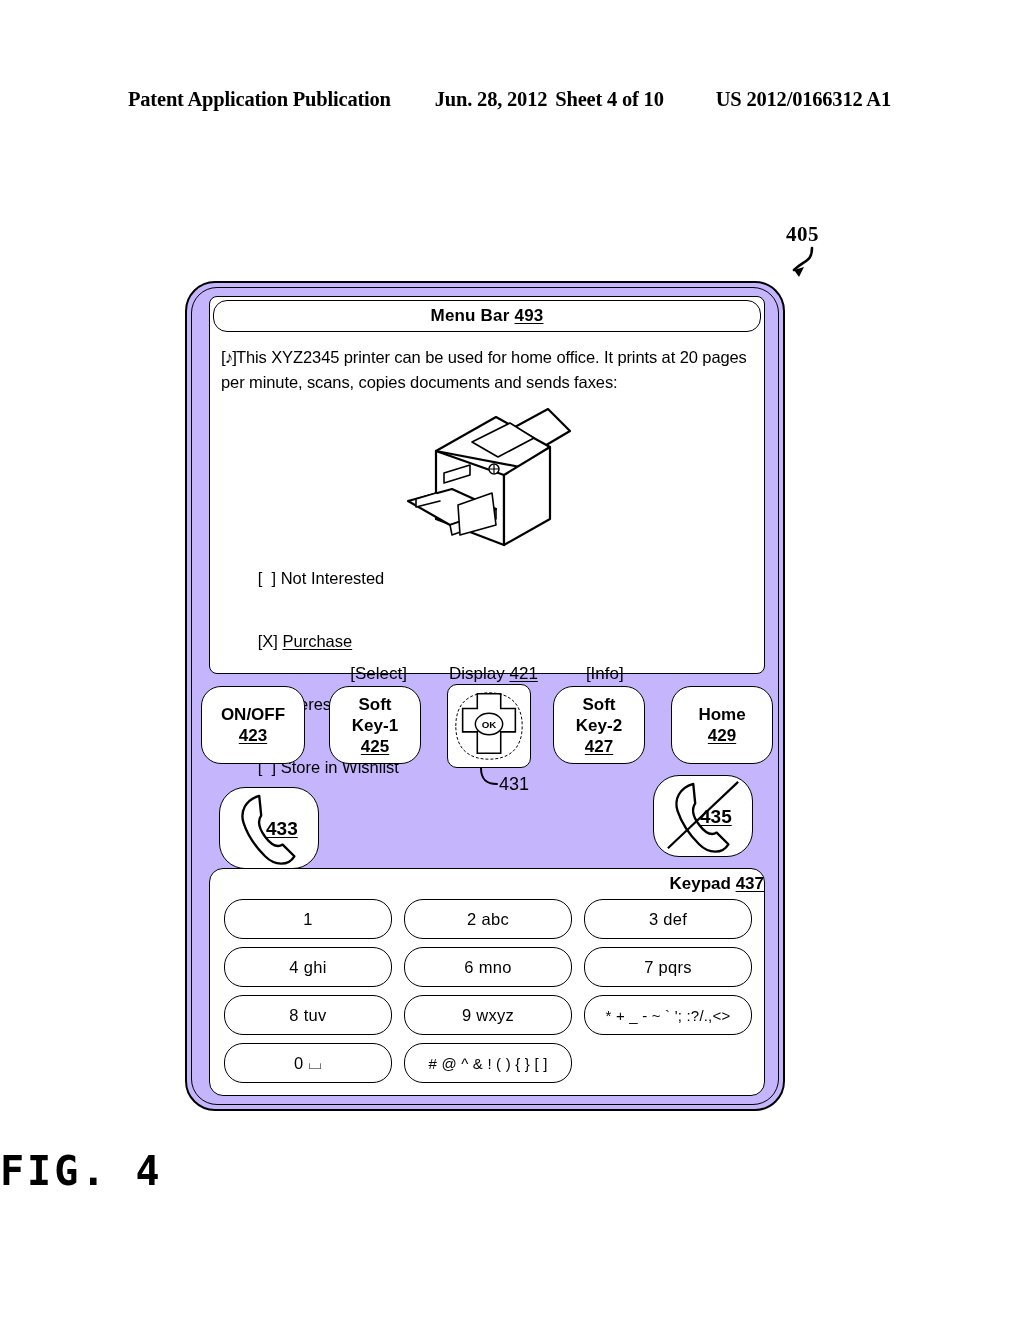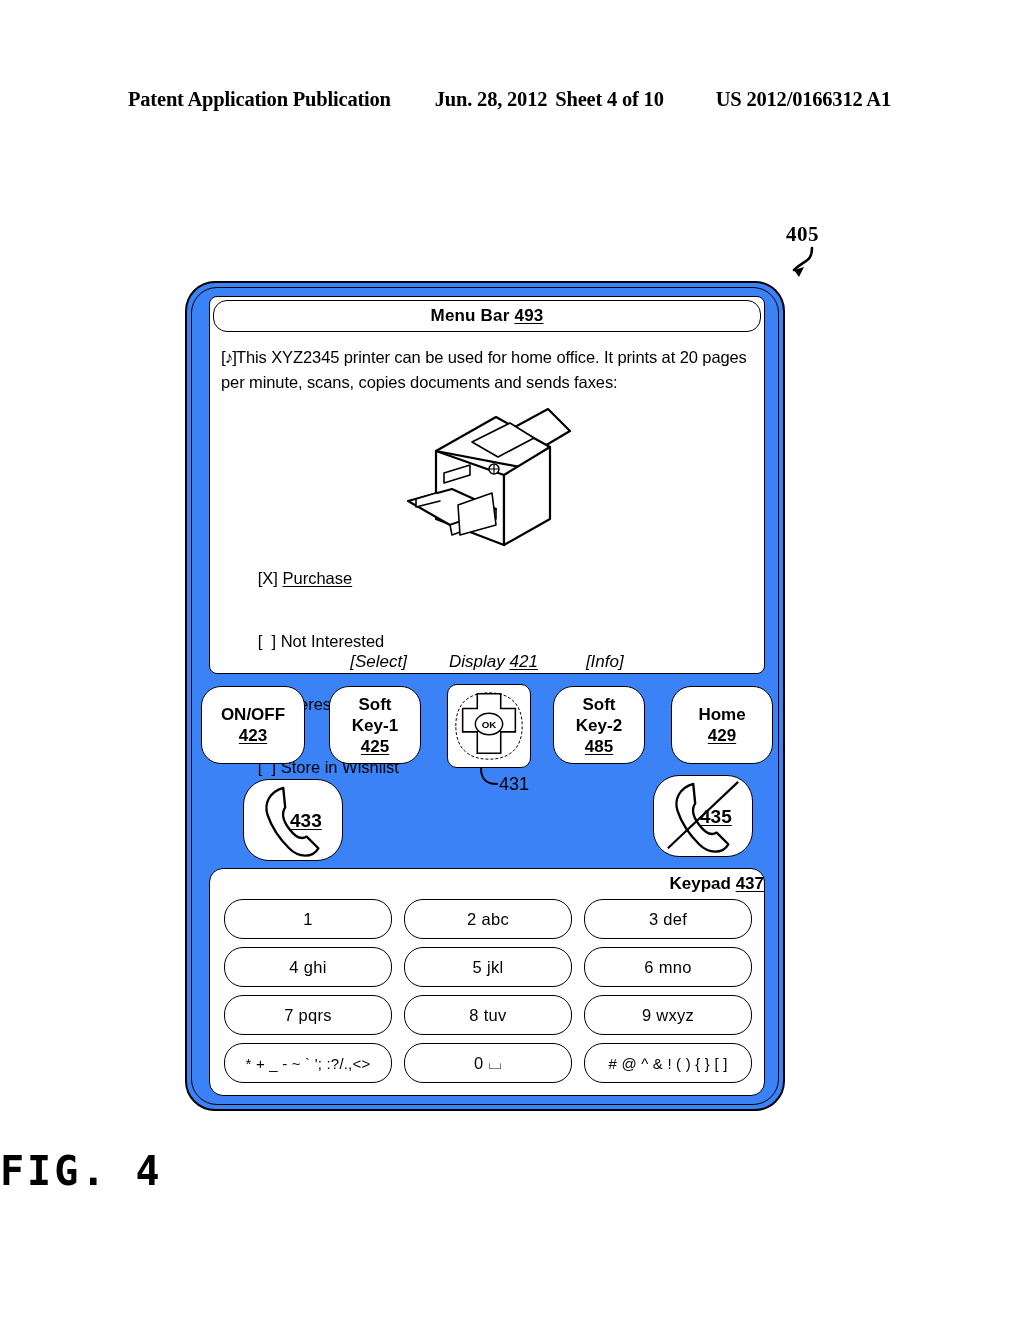--- a/index.html
+++ b/index.html
@@ -56,21 +56,21 @@
   
   .phone {
     position: absolute;
     left: 185px;
     top: 281px;
     width: 600px;
     height: 830px;
     border: 2.5px solid #000;
     border-radius: 30px;
     box-sizing: border-box;
-    background: #3b82f6;
+    background: #c4b5fd;
   }
   .phone::after {
     content: "";
     position: absolute;
     left: 4px;
     top: 4px;
     right: 4px;
     bottom: 4px;
     border: 1.2px solid #000;
     border-radius: 26px;
@@ -138,27 +138,26 @@
     font-size: 16.5px;
     line-height: 21px;
   }
   .opt-row { white-space: pre; }
   .opt-row .lbl-sel { text-decoration: underline; text-underline-offset: 2px; }
 
   
   .display-footer {
     position: absolute;
     left: 0;
-    top: 355px;
+    top: 367px;
     width: 100%;
     display: flex;
     justify-content: center;
     align-items: flex-end;
     font-size: 17px;
-    font-style: italic;
   }
   .df-select { margin-right: 42px; }
   .df-info   { margin-left: 48px; }
 
   
   .ctrl-row {
     position: absolute;
     left: 14px;
     top: 401px;
     width: 680px;
@@ -216,21 +215,21 @@
   }
   .callkey {
     position: absolute;
     width: 100px;
     height: 82px;
     border: 1.8px solid #000;
     border-radius: 26px;
     box-sizing: border-box;
     background: #fff;
   }
-  .ck-send { left: 18px;  top: 4px; margin-left: 24px; }
+  .ck-send { left: 18px;  top: 12px; }
   .ck-end  { left: 452px; top: 0; }
   .ck-ref {
     position: absolute;
     font-size: 19px;
     font-weight: 600;
     text-decoration: underline;
     text-underline-offset: 2px;
     left: 46px;
     top: 30px;
   }
@@ -349,24 +348,24 @@
           <path d="M58 108 L92 96 L96 128 L60 138 Z" stroke-width="1.6"></path>
 
           <circle cx="94" cy="72" r="5" stroke-width="1.5"></circle>
           <path d="M90 72 L98 72 M94 68 L94 76" stroke-width="1.2"></path>
         </g>
       </svg>
     </div>
 
     <div class="options">
       <div class="opt-row">
-        <span>[X]</span><span> </span><span class="lbl-sel">Purchase</span>
+        <span>[  ]</span><span> </span><span>Not Interested</span>
       </div>
       <div class="opt-row">
-        <span>[  ]</span><span> </span><span>Not Interested</span>
+        <span>[X]</span><span> </span><span class="lbl-sel">Purchase</span>
       </div>
       <div class="opt-row">
         <span>[  ]</span><span> </span><span>Interested</span>
       </div>
       <div class="opt-row">
         <span>[  ]</span><span> </span><span>Store in Wishlist</span>
       </div>
     </div>
 
     <div class="display-footer">
@@ -402,21 +401,21 @@
     <div class="dpad-lead">
       <svg viewBox="0 0 70 26" width="70" height="26">
         <path d="M4 2 C 4 14, 10 18, 20 18" fill="none" stroke="#000" stroke-width="2" stroke-linecap="round"></path>
         <text x="22" y="24" font-family="Liberation Sans, sans-serif" font-size="18" fill="#000">431</text>
       </svg>
     </div>
 
     <div class="key k-sk2">
       <span>Soft</span>
       <span>Key-2</span>
-      <span class="ref">485</span>
+      <span class="ref">427</span>
     </div>
 
     <div class="key k-home">
       <span>Home</span>
       <span class="ref">429</span>
     </div>
   </div>
 
   <div class="call-row">
 
@@ -440,21 +439,20 @@
 
   <div class="keypad-panel">
     <div class="keypad-title">
       <span>Keypad</span><span>&nbsp;</span><span class="u">437</span>
     </div>
     <div class="keypad-grid">
       <div class="kp-key">1</div>
       <div class="kp-key">2 abc</div>
       <div class="kp-key">3 def</div>
       <div class="kp-key">4 ghi</div>
-      <div class="kp-key">5 jkl</div>
       <div class="kp-key">6 mno</div>
       <div class="kp-key">7 pqrs</div>
       <div class="kp-key">8 tuv</div>
       <div class="kp-key">9 wxyz</div>
       <div class="kp-key sym">* + _ - ~ ` '; :?/.,&lt;&gt;</div>
       <div class="kp-key">0 ⌴</div>
       <div class="kp-key sym"># @ ^ &amp; ! ( ) { } [ ]</div>
     </div>
   </div>
 

